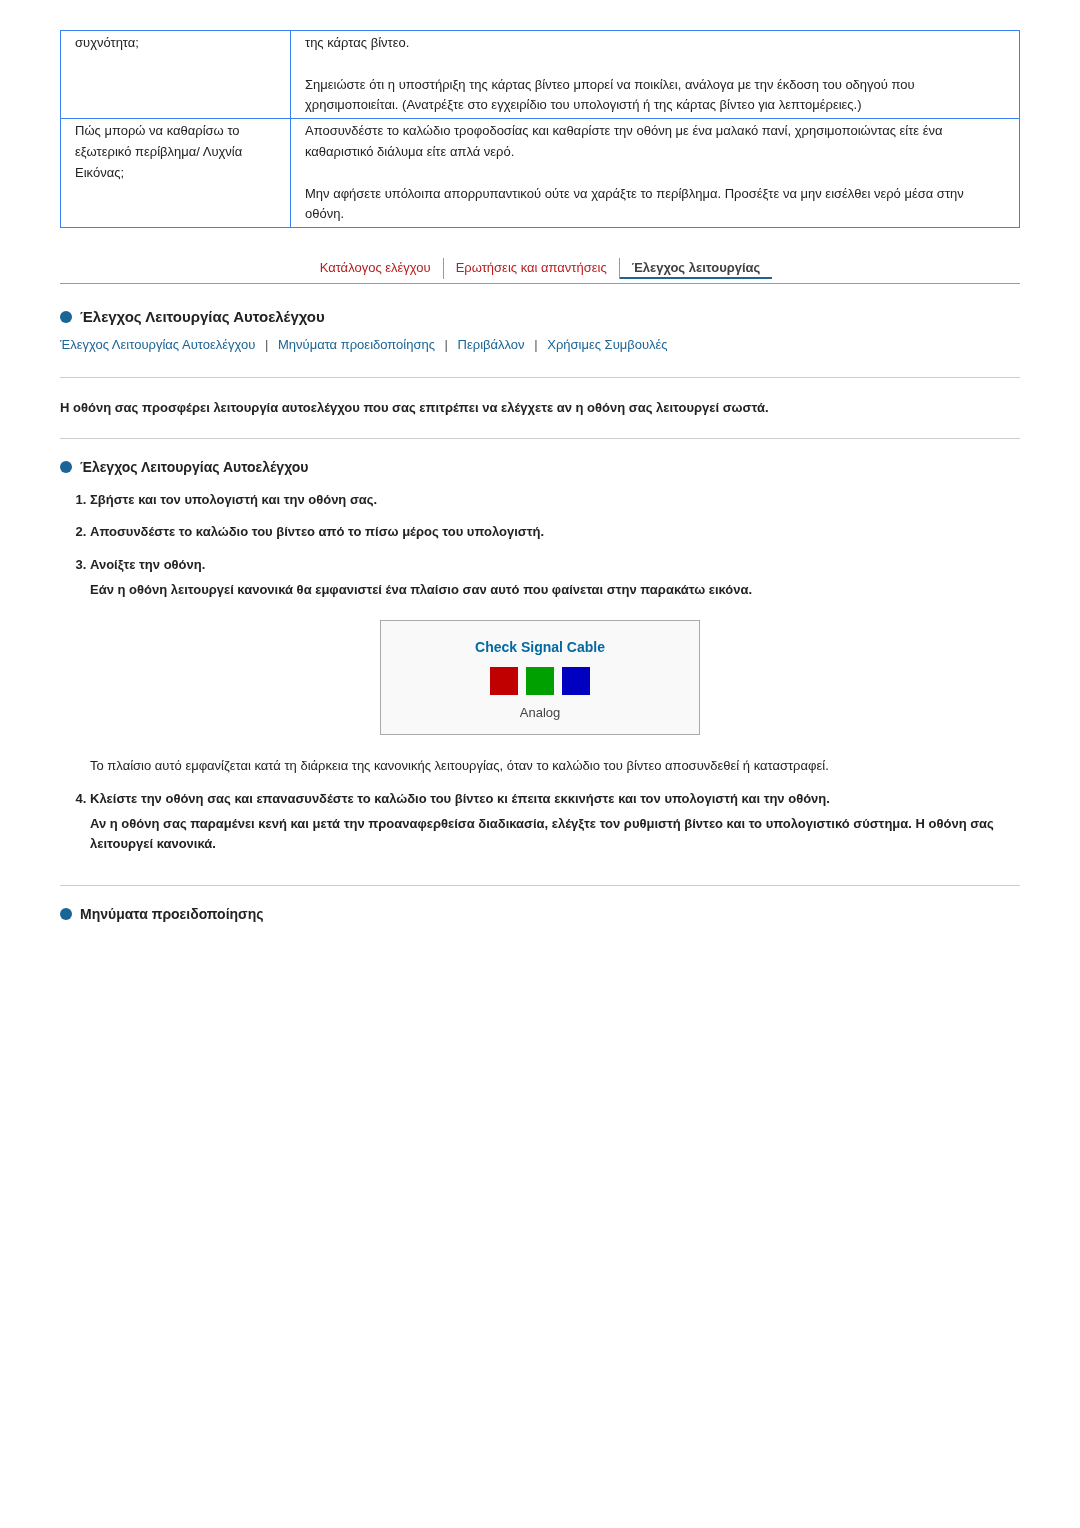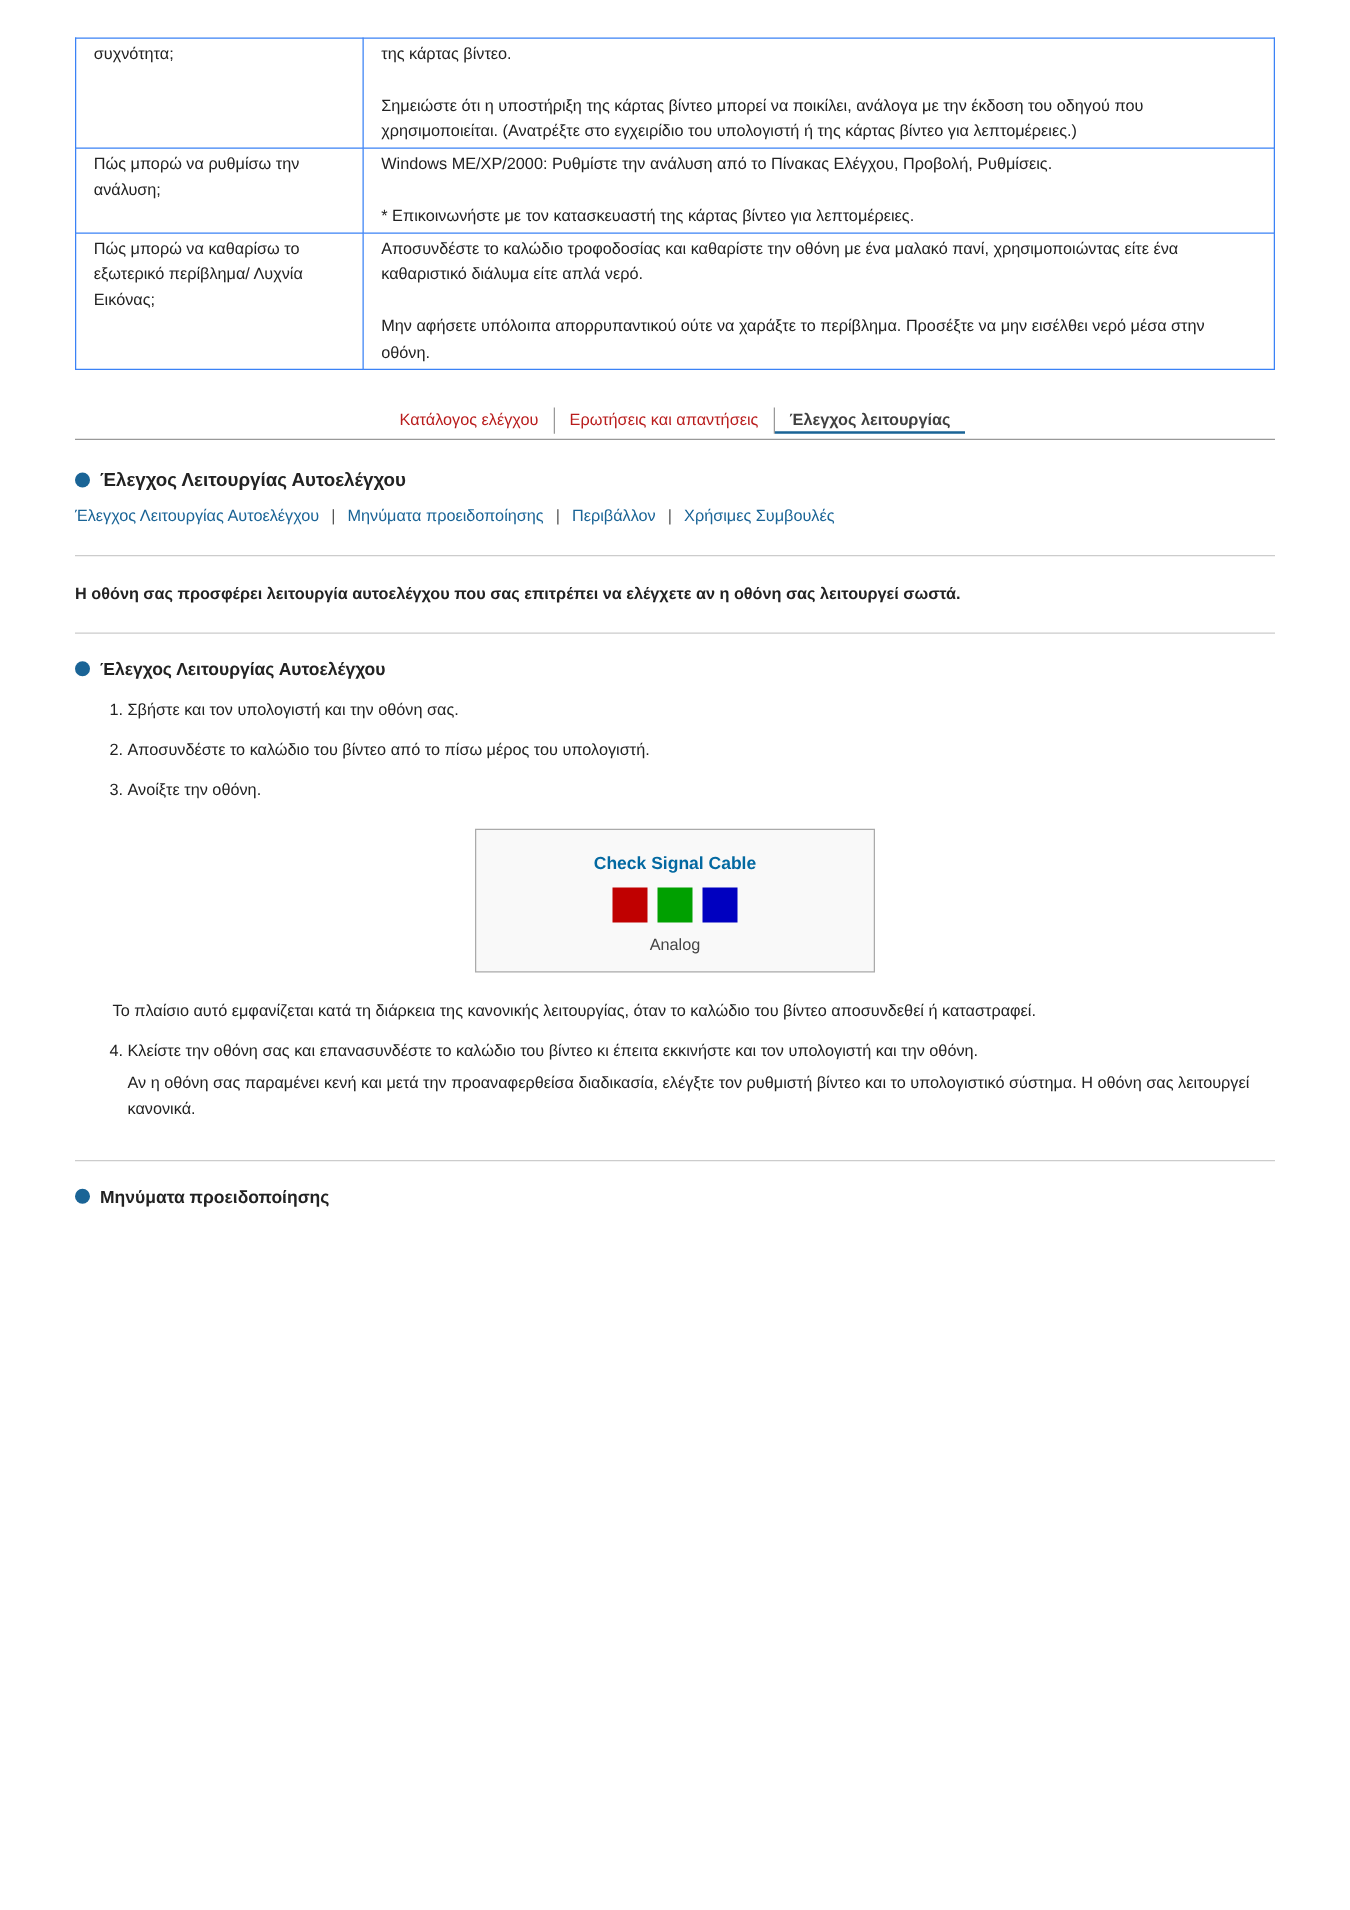--- a/index.html
+++ b/index.html
@@ -116,22 +116,23 @@
     .sub-section-title .dot {
       width: 12px;
       height: 12px;
       background: #1a6496;
       border-radius: 50%;
       display: inline-block;
     }
 
     
     ol {
-      margin-left: 42px;
+      margin-left: 30px;
       line-height: 1.7;
+      font-weight: bold;
     }
     ol li {
       margin-bottom: 10px;
       font-size: 13px;
     }
     ol li .sub-text {
       display: block;
       margin-top: 4px;
       line-height: 1.6;
     }
@@ -191,27 +192,20 @@
 </head>
 <body>
 
 <table class="faq-table">
   <tbody>
     <tr>
       <td>συχνότητα;</td>
       <td>
         <span>της κάρτας βίντεο.</span><br><br>
         <span>Σημειώστε ότι η υποστήριξη της κάρτας βίντεο μπορεί να ποικίλει, ανάλογα με την έκδοση του οδηγού που χρησιμοποιείται. (Ανατρέξτε στο εγχειρίδιο του υπολογιστή ή της κάρτας βίντεο για λεπτομέρειες.)</span>
-      </td>
-    </tr>
-    <tr>
-      <td>Πώς μπορώ να ρυθμίσω την ανάλυση;</td>
-      <td>
-        <span style="font-weight:normal;">Windows ME/XP/2000: Ρυθμίστε την ανάλυση από το Πίνακας Ελέγχου, Προβολή, Ρυθμίσεις.</span><br><br>
-        <span>* Επικοινωνήστε με τον κατασκευαστή της κάρτας βίντεο για λεπτομέρειες.</span>
       </td>
     </tr>
     <tr>
       <td>Πώς μπορώ να καθαρίσω το εξωτερικό περίβλημα/ Λυχνία Εικόνας;</td>
       <td>
         <span>Αποσυνδέστε το καλώδιο τροφοδοσίας και καθαρίστε την οθόνη με ένα μαλακό πανί, χρησιμοποιώντας είτε ένα καθαριστικό διάλυμα είτε απλά νερό.</span><br><br>
         <span>Μην αφήσετε υπόλοιπα απορρυπαντικού ούτε να χαράξτε το περίβλημα. Προσέξτε να μην εισέλθει νερό μέσα στην οθόνη.</span>
       </td>
     </tr>
   </tbody>
@@ -251,20 +245,21 @@
 
 <ol>
   <li>
     <span>Σβήστε και τον υπολογιστή και την οθόνη σας.</span>
   </li>
   <li>
     <span>Αποσυνδέστε το καλώδιο του βίντεο από το πίσω μέρος του υπολογιστή.</span>
   </li>
   <li>
     <span>Ανοίξτε την οθόνη.</span>
+    <span class="sub-text">Εάν η οθόνη λειτουργεί κανονικά θα εμφανιστεί ένα πλαίσιο σαν αυτό που φαίνεται στην παρακάτω εικόνα.</span>
   </li>
 </ol>
 
 <div class="signal-box-wrapper">
   <div class="signal-box">
     <div class="signal-title">Check Signal Cable</div>
     <div class="color-blocks">
       <div class="color-block" style="background:#c00000;"></div>
       <div class="color-block" style="background:#00a000;"></div>
       <div class="color-block" style="background:#0000c0;"></div>

